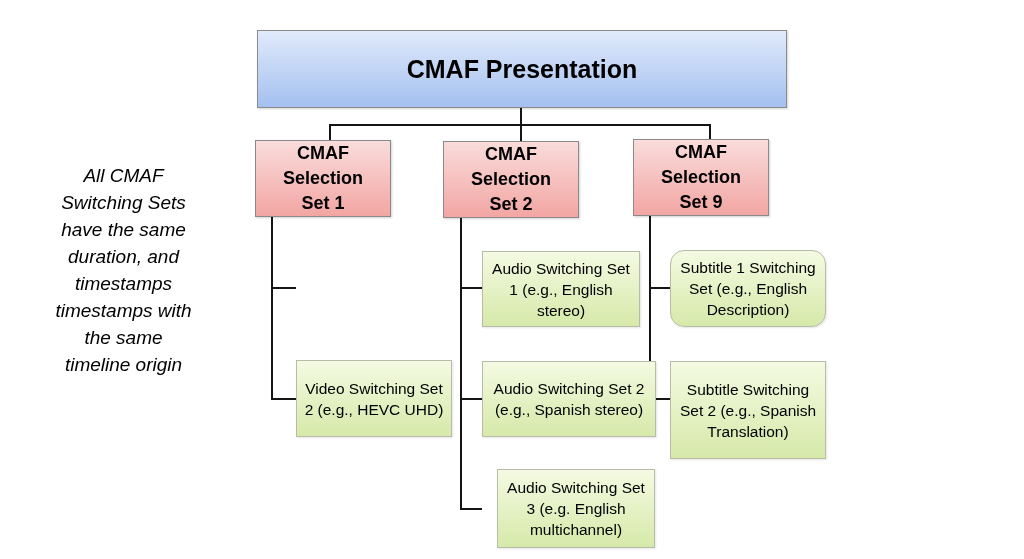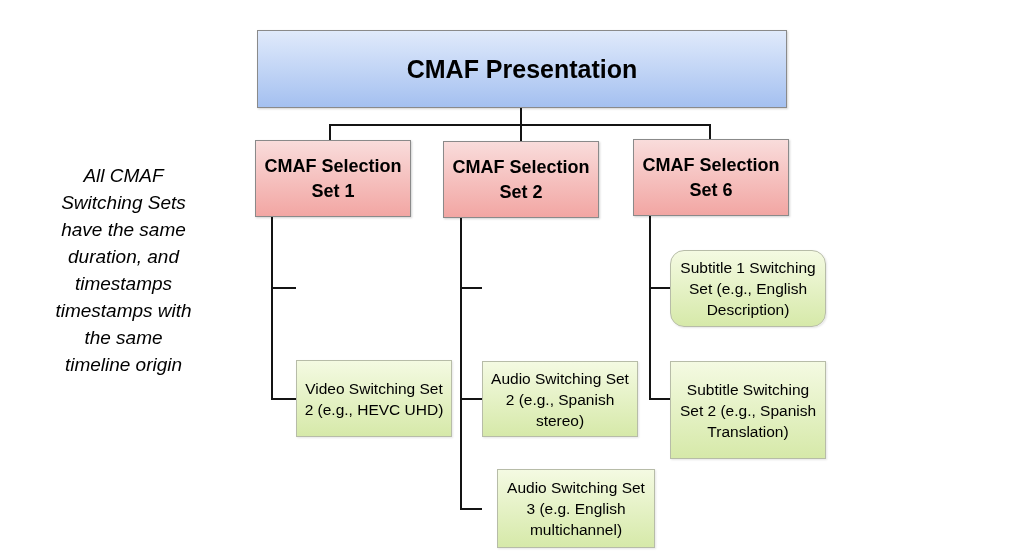--- a/index.html
+++ b/index.html
@@ -26,39 +26,39 @@
     text-align: center;
     border: 1px solid var(--border-gray);
     box-shadow: 1px 1px 2px rgba(0,0,0,0.18);
   }
   .box.root {
     left: 257px; top: 30px; width: 530px; height: 78px;
     background: linear-gradient(to bottom, var(--blue-top) 0%, var(--blue-bottom) 100%);
     font-size: 25px; font-weight: bold;
   }
   .box.selection {
-    width: 156px; height: 77px;
+    width: 136px; height: 77px;
     background: linear-gradient(to bottom, var(--pink-top) 0%, var(--pink-bottom) 100%);
     font-size: 18px; font-weight: bold; line-height: 25px;
   }
   .box.sel-1 { left: 255px; top: 140px; }
   .box.sel-2 { left: 443px; top: 141px; }
   .box.sel-3 { left: 633px; top: 139px; }
   .box.leaf {
     width: 156px;
     background: linear-gradient(to bottom, var(--green-top) 0%, var(--green-bottom) 100%);
     border: 1px solid var(--border-green);
     box-shadow: 1px 1px 2px rgba(0,0,0,0.10);
     font-size: 15.5px; line-height: 21px;
     padding: 3px 4px;
   }
   .box.video-1 { left: 296px; top: 250px; height: 78px; }
   .box.video-2 { left: 296px; top: 360px; height: 77px; }
   .box.audio-1 { left: 482px; top: 251px; width: 158px; height: 76px; }
-  .box.audio-2 { left: 482px; top: 361px; width: 156px; height: 76px; }
+  .box.audio-2 { left: 482px; top: 361px; width: 174px; height: 76px; }
   .box.audio-3 { left: 482px; top: 469px; width: 158px; height: 79px; margin-left: 15px; }
   .box.sub-1   { left: 670px; top: 250px; height: 77px; border-radius: 14px; }
   .box.sub-2   { left: 670px; top: 361px; height: 98px; }
   .conn { position: absolute; background: var(--connector); }
   
   .c-root-v  { left: 520px; top: 108px; width: 2px; height: 33px; }
   .c-bus-h   { left: 329px; top: 124px; width: 382px; height: 2px; }
   .c-left-v  { left: 329px; top: 124px; width: 2px; height: 17px; }
   .c-right-v { left: 709px; top: 124px; width: 2px; height: 16px; }
   
@@ -119,25 +119,28 @@
   <div class="box selection sel-1">
     <span>CMAF Selection</span>
     <span>Set 1</span>
   </div>
   <div class="box selection sel-2">
     <span>CMAF Selection</span>
     <span>Set 2</span>
   </div>
   <div class="box selection sel-3">
     <span>CMAF Selection</span>
-    <span>Set 6</span>
+    <span>Set 9</span>
   </div>
 
   <div class="box leaf video-2">
     <span>Video Switching Set 2 (e.g., HEVC UHD)</span>
+  </div>
+  <div class="box leaf audio-1">
+    <span>Audio Switching Set 1 (e.g., English stereo)</span>
   </div>
   <div class="box leaf audio-2">
     <span>Audio Switching Set 2 (e.g., Spanish stereo)</span>
   </div>
   <div class="box leaf audio-3">
     <span>Audio Switching Set 3 (e.g. English multichannel)</span>
   </div>
   <div class="box leaf sub-1">
     <span>Subtitle 1 Switching Set (e.g., English Description)</span>
   </div>

